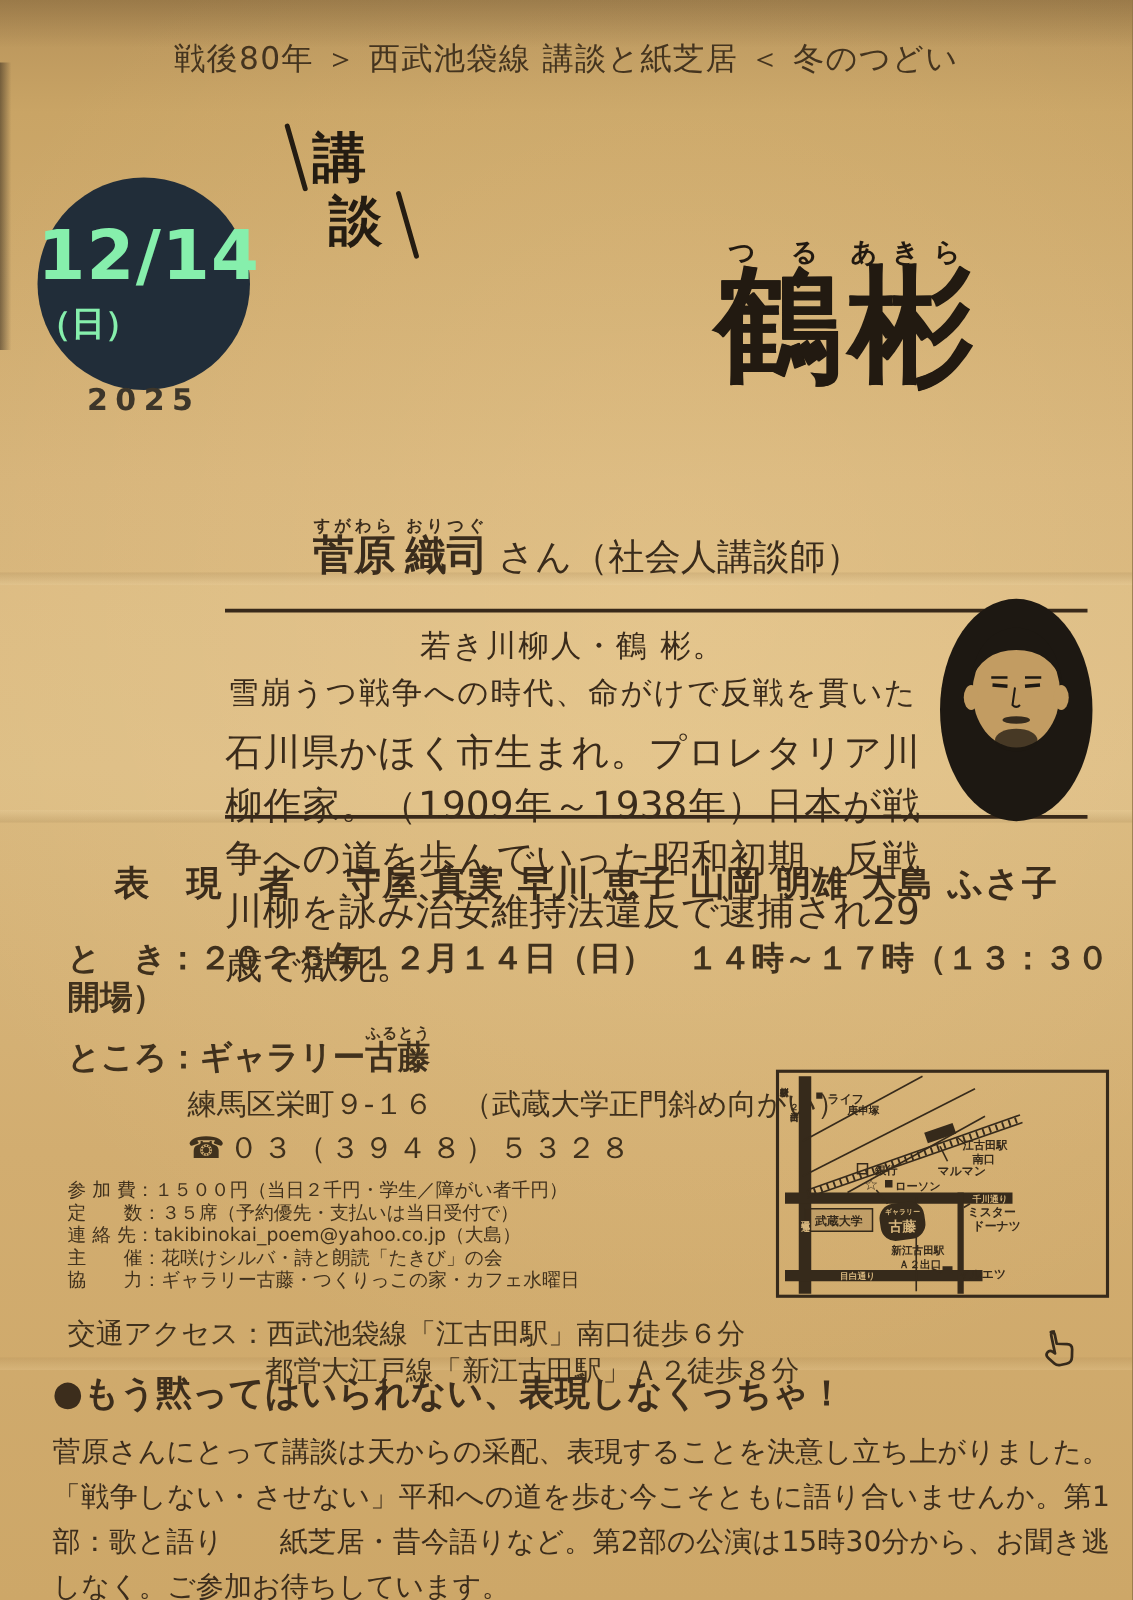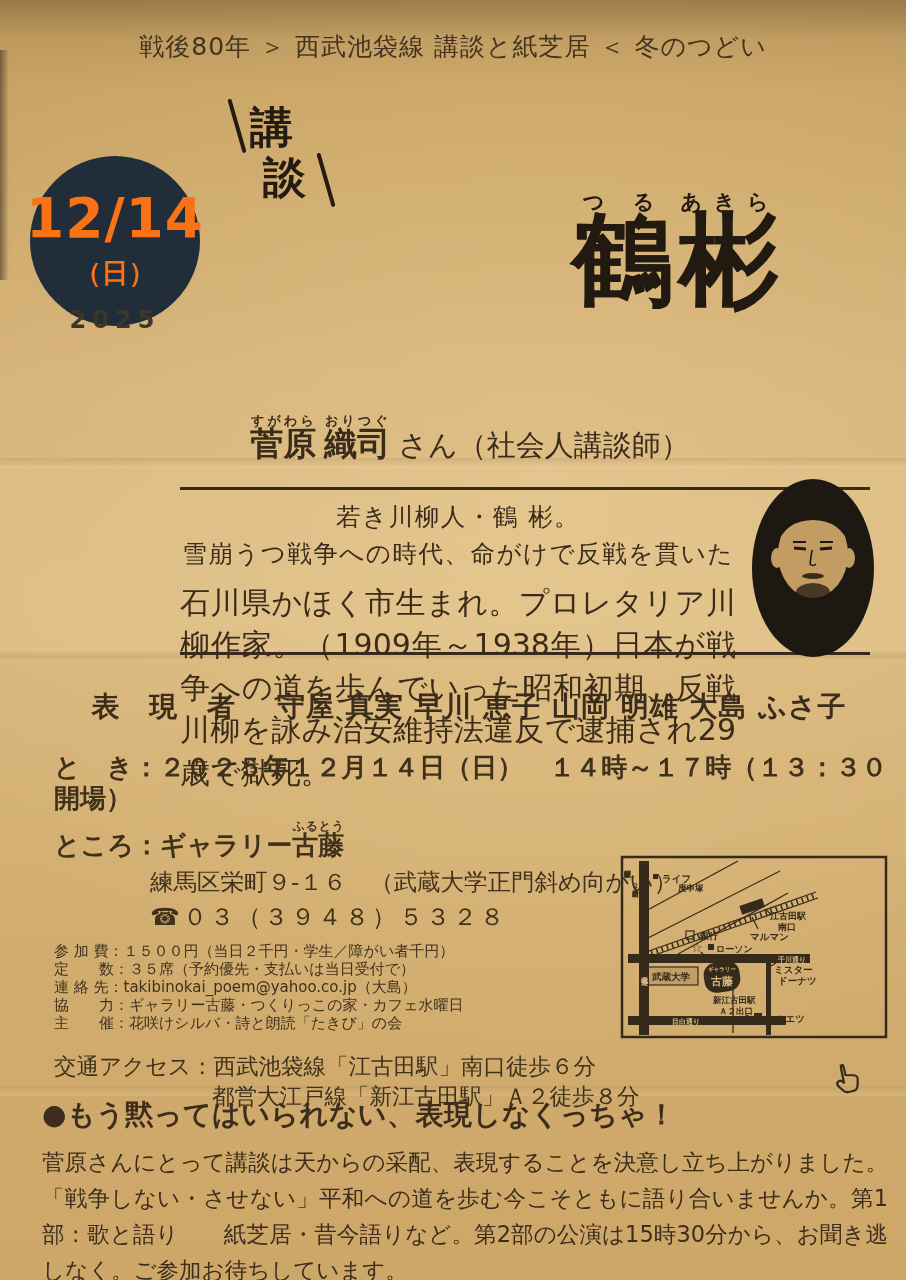--- a/index.html
+++ b/index.html
@@ -15,22 +15,22 @@
   .edge-shadow{position:absolute;left:0;top:50px;width:9px;height:230px;
     background:linear-gradient(90deg,rgba(50,40,28,0.55),rgba(50,40,28,0));}
   .crease{position:absolute;left:0;width:906px;height:10px;pointer-events:none;
     background:linear-gradient(180deg,rgba(94,68,34,0.10),rgba(255,240,200,0.20));}
   .c1{top:458px}.c2{top:648px;transform:scaleY(-1)}.c3{top:1086px;opacity:.7}
   .lightband{position:absolute;left:0;top:468px;width:906px;height:180px;background:rgba(255,233,185,0.13);pointer-events:none;}
 
   .header{position:absolute;left:0;right:0;top:30px;text-align:center;font-size:25px;
     letter-spacing:1px;color:#44341f;font-weight:500;}
 
-  .date-circle{position:absolute;left:30px;top:156px;width:170px;height:170px;border-radius:50%;
-    background:#212d39;color:#f97316;display:flex;flex-direction:column;align-items:center;justify-content:center;}
+  .date-circle{position:absolute;left:30px;top:142px;width:170px;height:170px;border-radius:50%;
+    background:#212d39;color:#86efac;display:flex;flex-direction:column;justify-content:center;}
   .date-main{font-size:55px;font-weight:bold;line-height:1;letter-spacing:1px;}
   .date-day{font-size:27px;margin-top:9px;font-weight:600;}
   .date-year{position:absolute;left:30px;top:306px;width:170px;text-align:center;font-size:24px;
     font-weight:bold;letter-spacing:6px;color:#3d362a;}
 
   .genre{position:absolute;left:250px;top:104px;display:flex;flex-direction:column;
     font-size:43px;font-weight:bold;color:#241c12;line-height:1.1;}
   .g2{margin-left:13px;margin-top:3px;}
   .slash{position:absolute;width:3.5px;background:#241c12;border-radius:2px;}
   .s1{left:235px;top:98px;height:56px;transform:rotate(-16deg);}
@@ -159,22 +159,22 @@
 
   <div class="details">
     <div class="d-when"><span>と　き：</span><span>２０２５年１２月１４日（日）　１４時～１７時（１３：３０開場）</span></div>
     <div class="d-where"><span>ところ：</span><span>ギャラリー</span><ruby><span>古</span><rt>ふる</rt></ruby><ruby><span>藤</span><rt>とう</rt></ruby></div>
     <div class="d-addr">練馬区栄町９-１６　（武蔵大学正門斜め向かい）</div>
     <div class="d-phone"><span>☎</span><span>０３（３９４８）５３２８</span></div>
     <div class="d-rows">
       <div class="d-row"><span>参 加 費：</span><span>１５００円（当日２千円・学生／障がい者千円）</span></div>
       <div class="d-row"><span>定　　数：</span><span>３５席（予約優先・支払いは当日受付で）</span></div>
       <div class="d-row"><span>連 絡 先：</span><span>takibinokai_poem@yahoo.co.jp（大島）</span></div>
+      <div class="d-row"><span>主　　催：</span><span>花咲けシルバ・詩と朗読「たきび」の会</span></div>
       <div class="d-row"><span>協　　力：</span><span>ギャラリー古藤・つくりっこの家・カフェ水曜日</span></div>
-      <div class="d-row"><span>主　　催：</span><span>花咲けシルバ・詩と朗読「たきび」の会</span></div>
     </div>
     <div class="d-access">
       <div><span>交通アクセス：</span><span>西武池袋線「江古田駅」南口徒歩６分</span></div>
       <div class="d-access2">都営大江戸線「新江古田駅」Ａ２徒歩８分</div>
     </div>
   </div>
 
   <div class="map-area">
     <svg class="map-svg" viewBox="0 0 268 184">
       <rect class="mborder" x="2" y="2" width="264" height="180"></rect>

